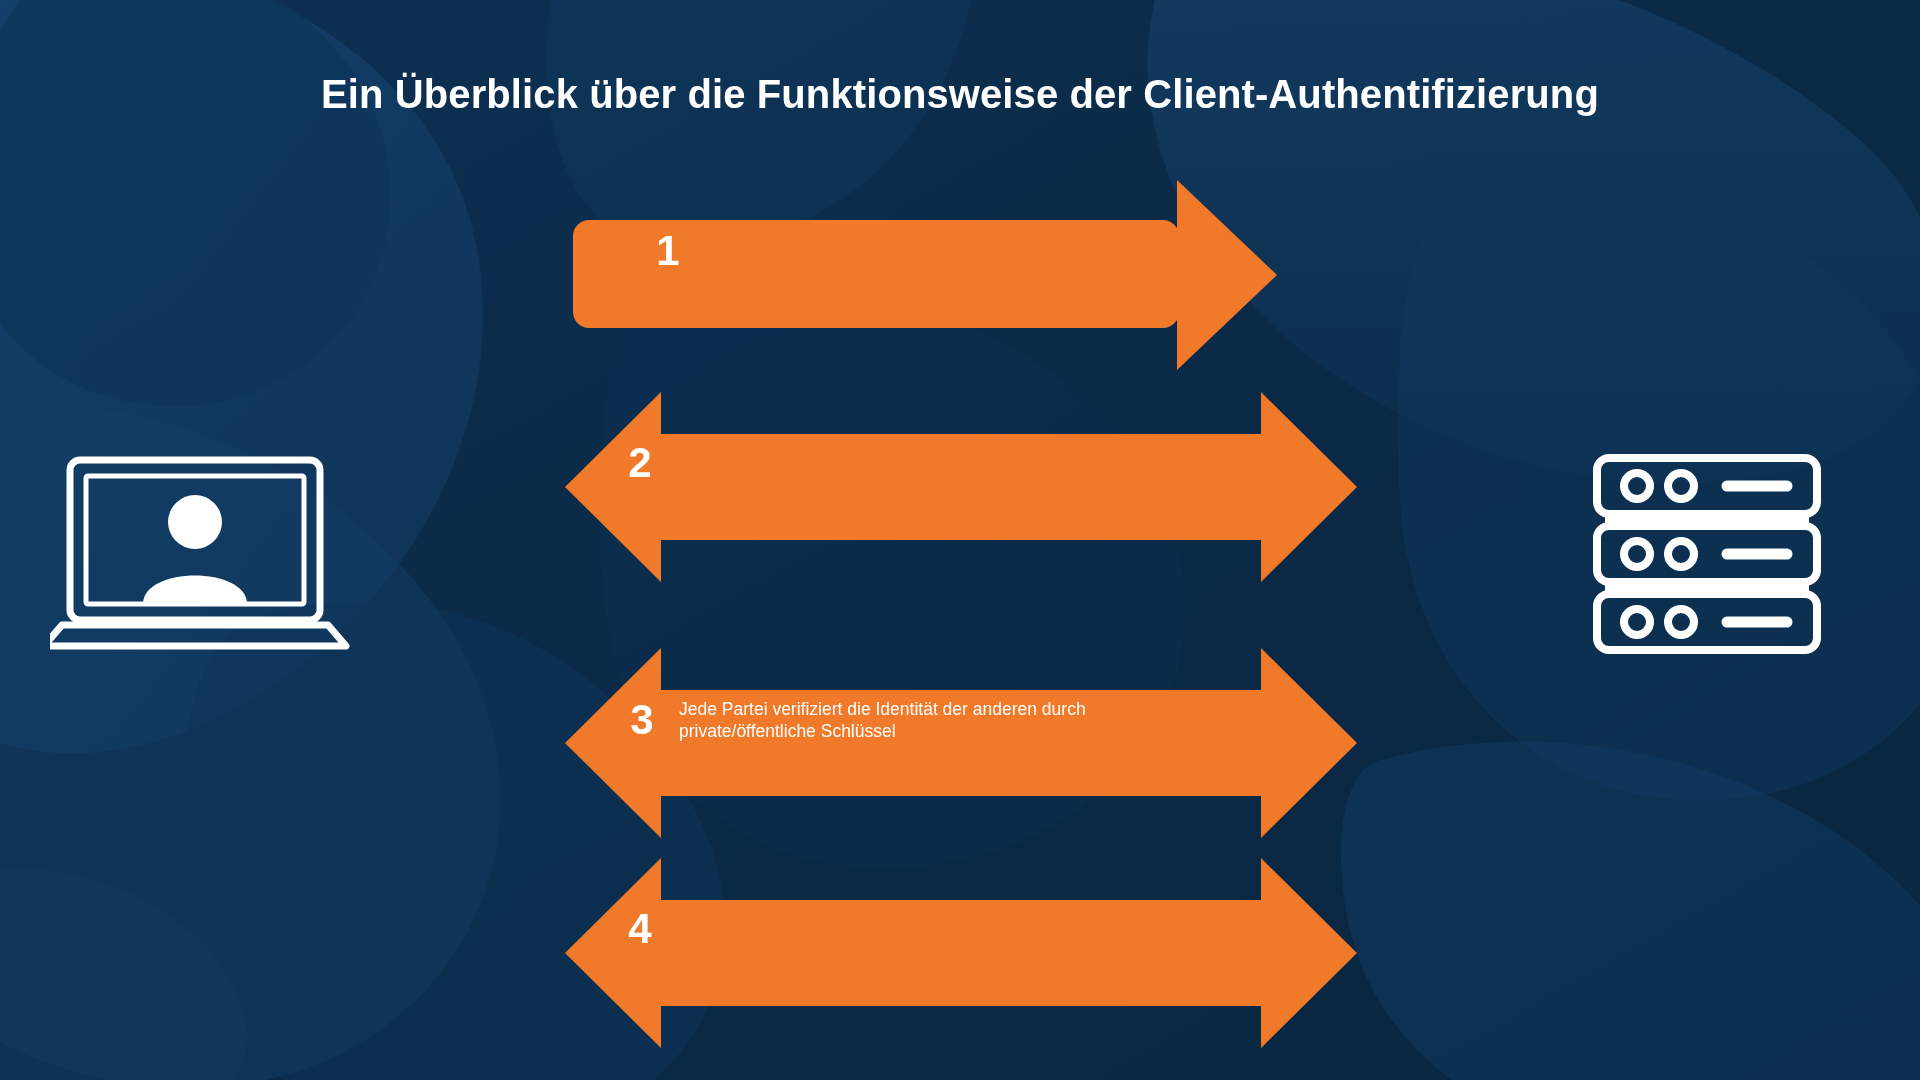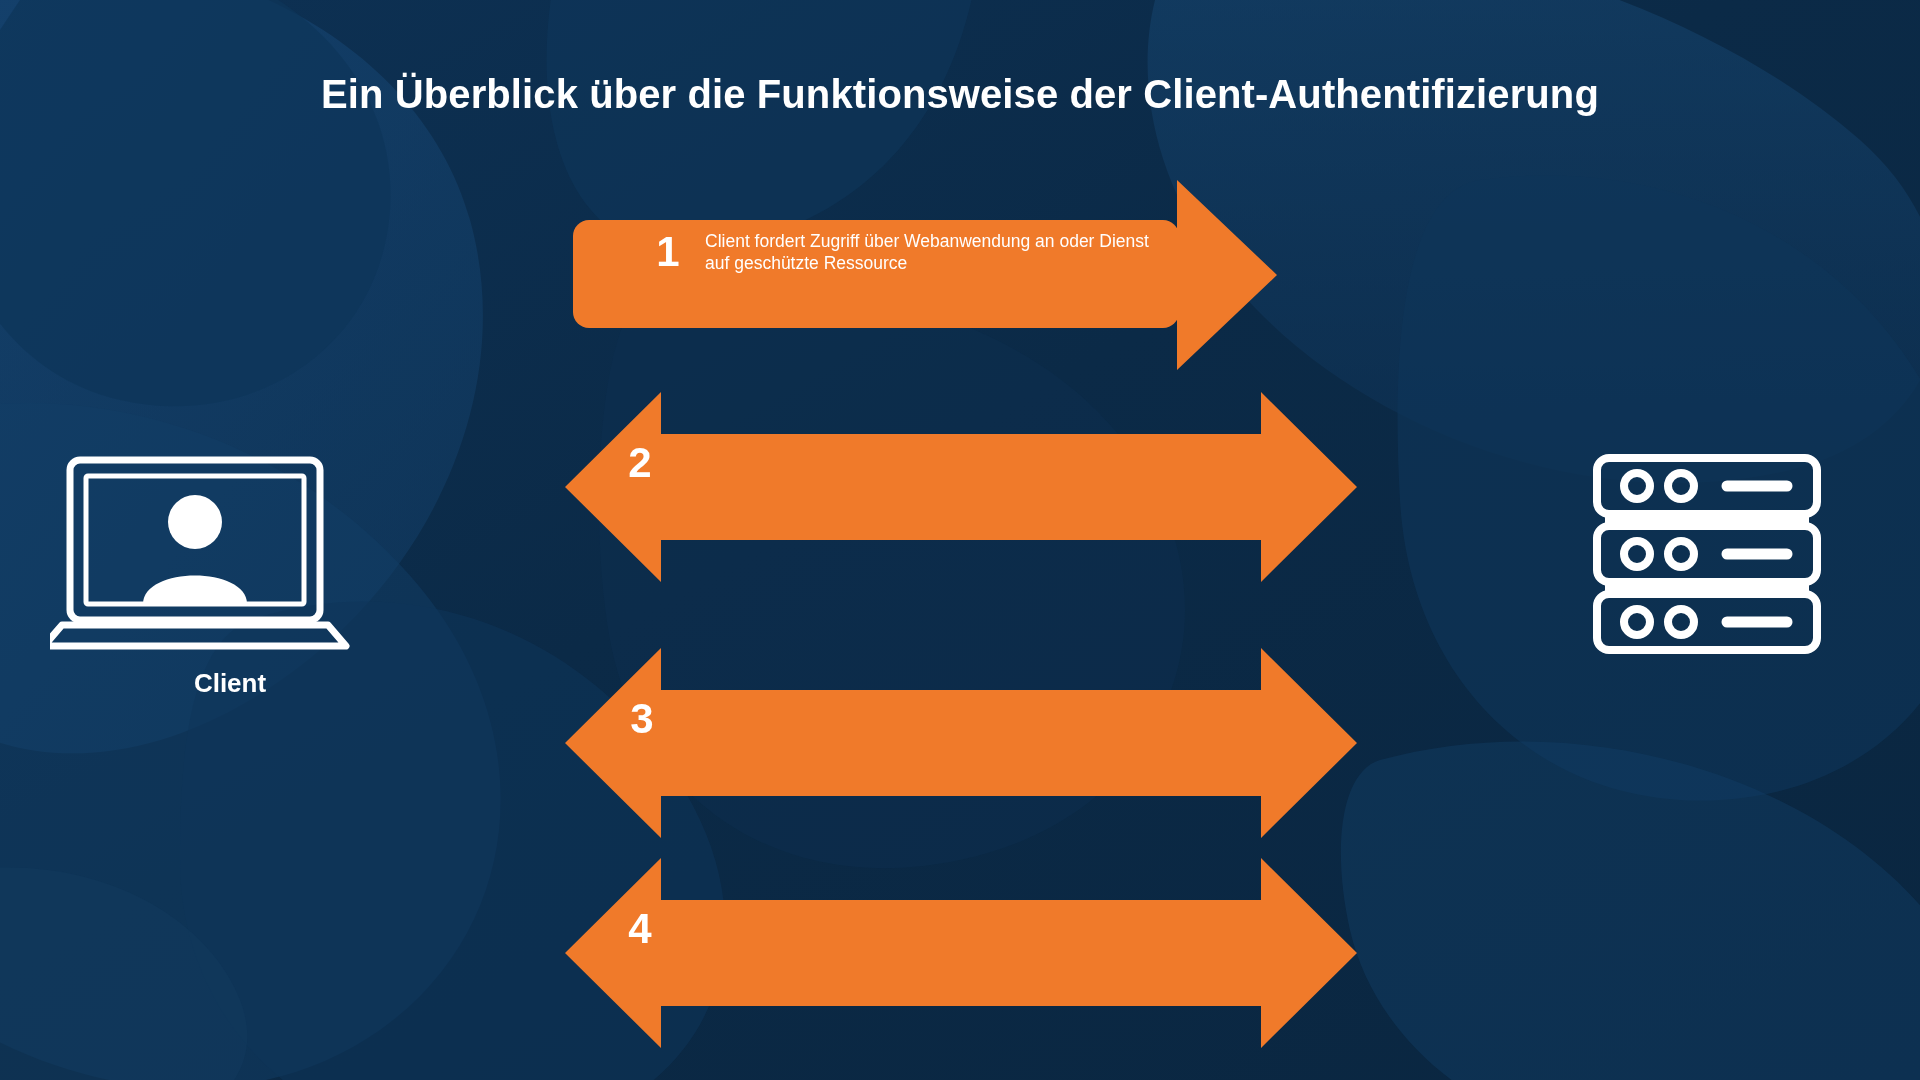--- a/index.html
+++ b/index.html
@@ -164,21 +164,20 @@
       <rect x="20" y="10" width="250" height="160" rx="10" ry="10" fill="none" stroke="#ffffff" stroke-width="7"></rect>
 
       <rect x="36" y="26" width="218" height="128" rx="2" ry="2" fill="none" stroke="#ffffff" stroke-width="5"></rect>
 
       <circle cx="145" cy="72" r="27" fill="#ffffff"></circle>
 
       <path d="M 93 154 C 93 116 197 116 197 154 Z" fill="#ffffff"></path>
 
       <path d="M 12 175 L 278 175 L 296 196 L -6 196 Z" fill="none" stroke="#ffffff" stroke-width="7" stroke-linejoin="round"></path>
     </svg>
-    <div class="endpoint-label">Client</div>
   </div>
 
   <div id="server-endpoint" class="endpoint">
     <svg width="300" height="205" viewBox="0 0 300 205">
 
       <rect x="22" y="8" width="220" height="56" rx="12" ry="12" fill="none" stroke="#ffffff" stroke-width="8"></rect>
       <circle cx="62" cy="36" r="13" fill="none" stroke="#ffffff" stroke-width="8"></circle>
       <circle cx="106" cy="36" r="13" fill="none" stroke="#ffffff" stroke-width="8"></circle>
       <line x1="152" y1="36" x2="212" y2="36" stroke="#ffffff" stroke-width="11" stroke-linecap="round"></line>
 
@@ -198,39 +197,39 @@
   </div>
 
   <div id="arrow-row-1" class="arrow-row">
     <svg class="arrow-svg" width="830" height="190" viewBox="0 0 830 190">
       <path d="M 10 48 L 10 126 A 14 14 0 0 0 24 140 L 612 140 L 612 190 L 712 95 L 612 0 L 612 48 L 24 48 A 14 14 0 0 0 10 48 Z" fill="#f07a2a"></path>
       <rect x="8" y="40" width="606" height="108" rx="16" ry="16" fill="#f07a2a"></rect>
       <path d="M 612 2 L 710 95 L 612 188 Z" fill="#f07a2a"></path>
     </svg>
     <div id="arrow-content-1" class="arrow-content">
       <div class="arrow-number">1</div>
-      <div class="arrow-text">Client fordert Zugriff über Webanwendung an oder Dienst auf geschützte Ressource</div>
     </div>
   </div>
 
   <div id="arrow-row-2" class="arrow-row">
     <svg class="arrow-svg" width="830" height="190" viewBox="0 0 830 190">
       <path d="M 0 95 L 96 0 L 96 42 L 696 42 L 696 0 L 792 95 L 696 190 L 696 148 L 96 148 L 96 190 Z" fill="#f07a2a"></path>
     </svg>
     <div id="arrow-content-2" class="arrow-content">
       <div class="arrow-number">2</div>
     </div>
   </div>
 
   <div id="arrow-row-3" class="arrow-row">
     <svg class="arrow-svg" width="830" height="190" viewBox="0 0 830 190">
       <path d="M 0 95 L 96 0 L 96 42 L 696 42 L 696 0 L 792 95 L 696 190 L 696 148 L 96 148 L 96 190 Z" fill="#f07a2a"></path>
     </svg>
     <div id="arrow-content-3" class="arrow-content">
       <div class="arrow-number">3</div>
+      <div class="arrow-text">Jede Partei verifiziert die Identität der anderen durch private/öffentliche Schlüssel</div>
     </div>
   </div>
 
   <div id="arrow-row-4" class="arrow-row">
     <svg class="arrow-svg" width="830" height="190" viewBox="0 0 830 190">
       <path d="M 0 95 L 96 0 L 96 42 L 696 42 L 696 0 L 792 95 L 696 190 L 696 148 L 96 148 L 96 190 Z" fill="#f07a2a"></path>
     </svg>
     <div id="arrow-content-4" class="arrow-content">
       <div class="arrow-number">4</div>
     </div>

